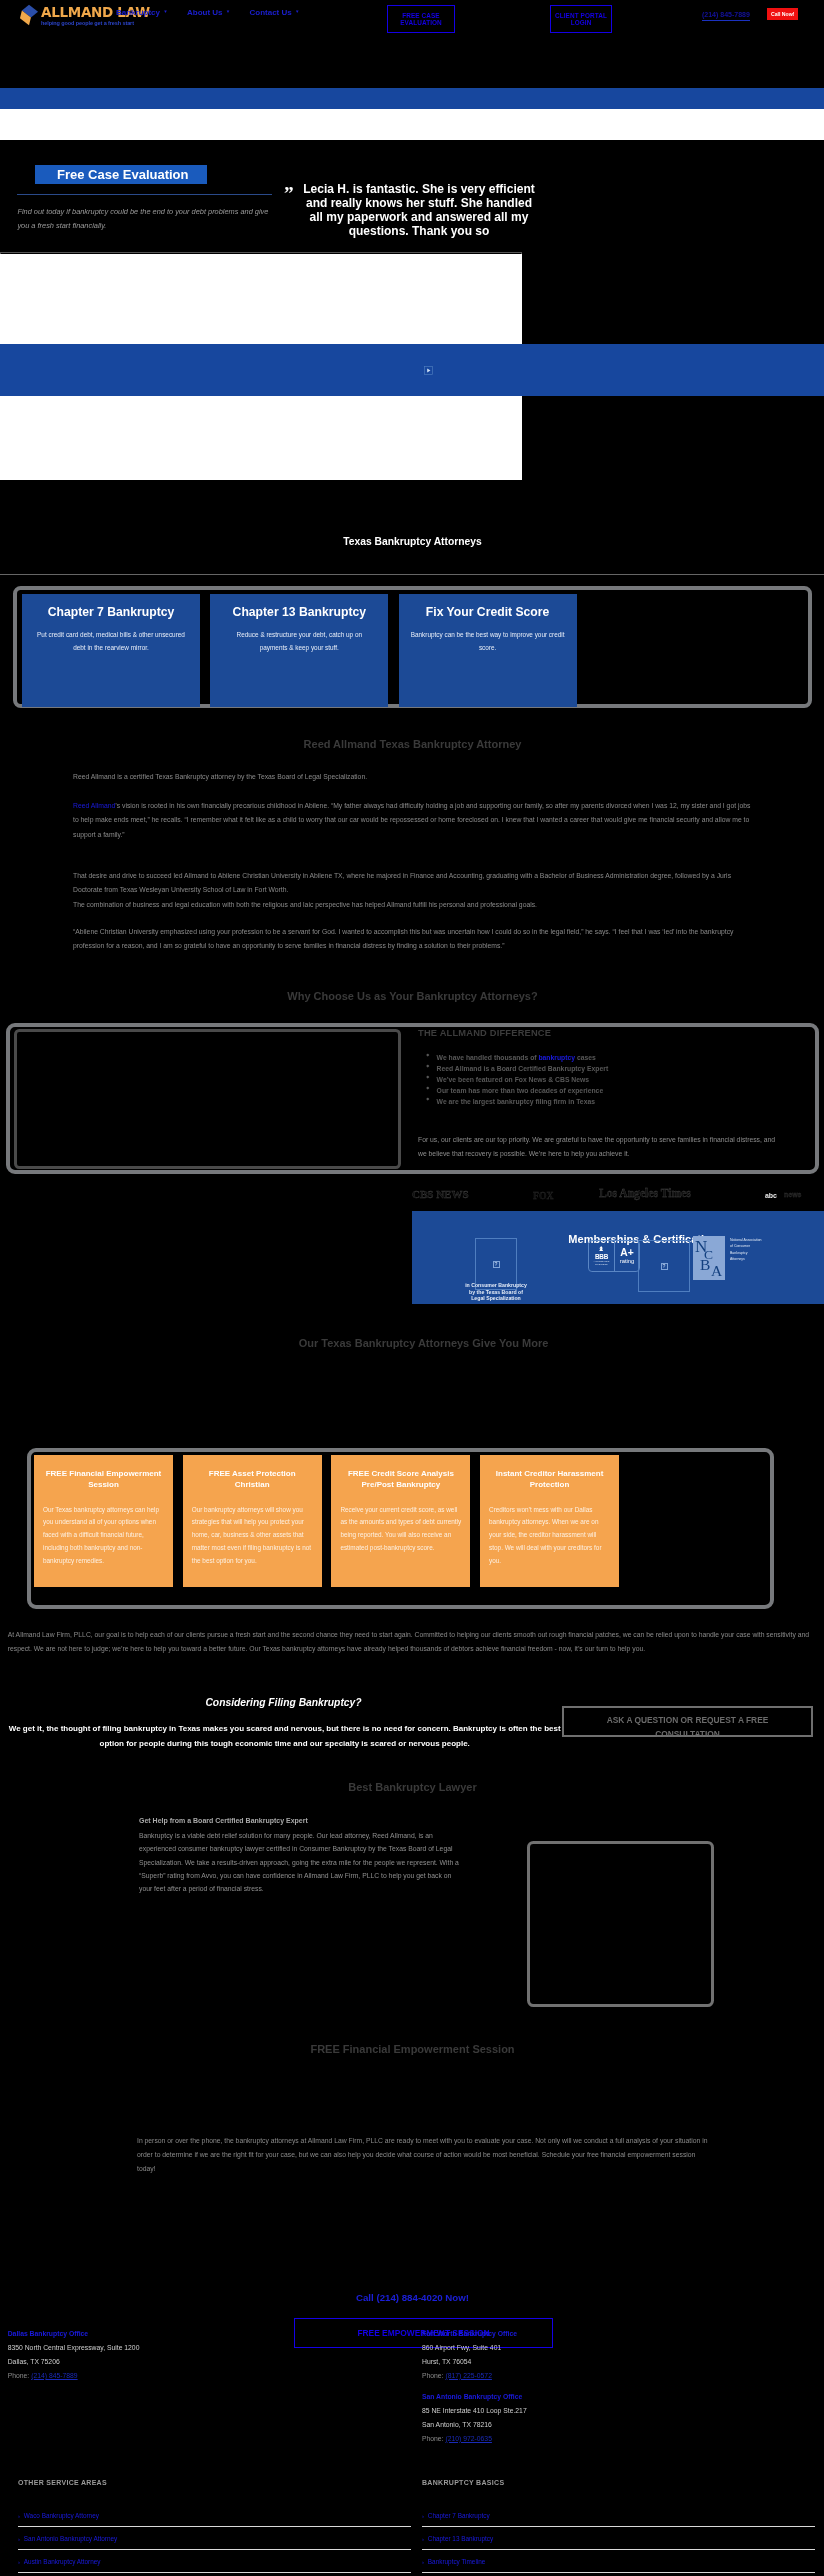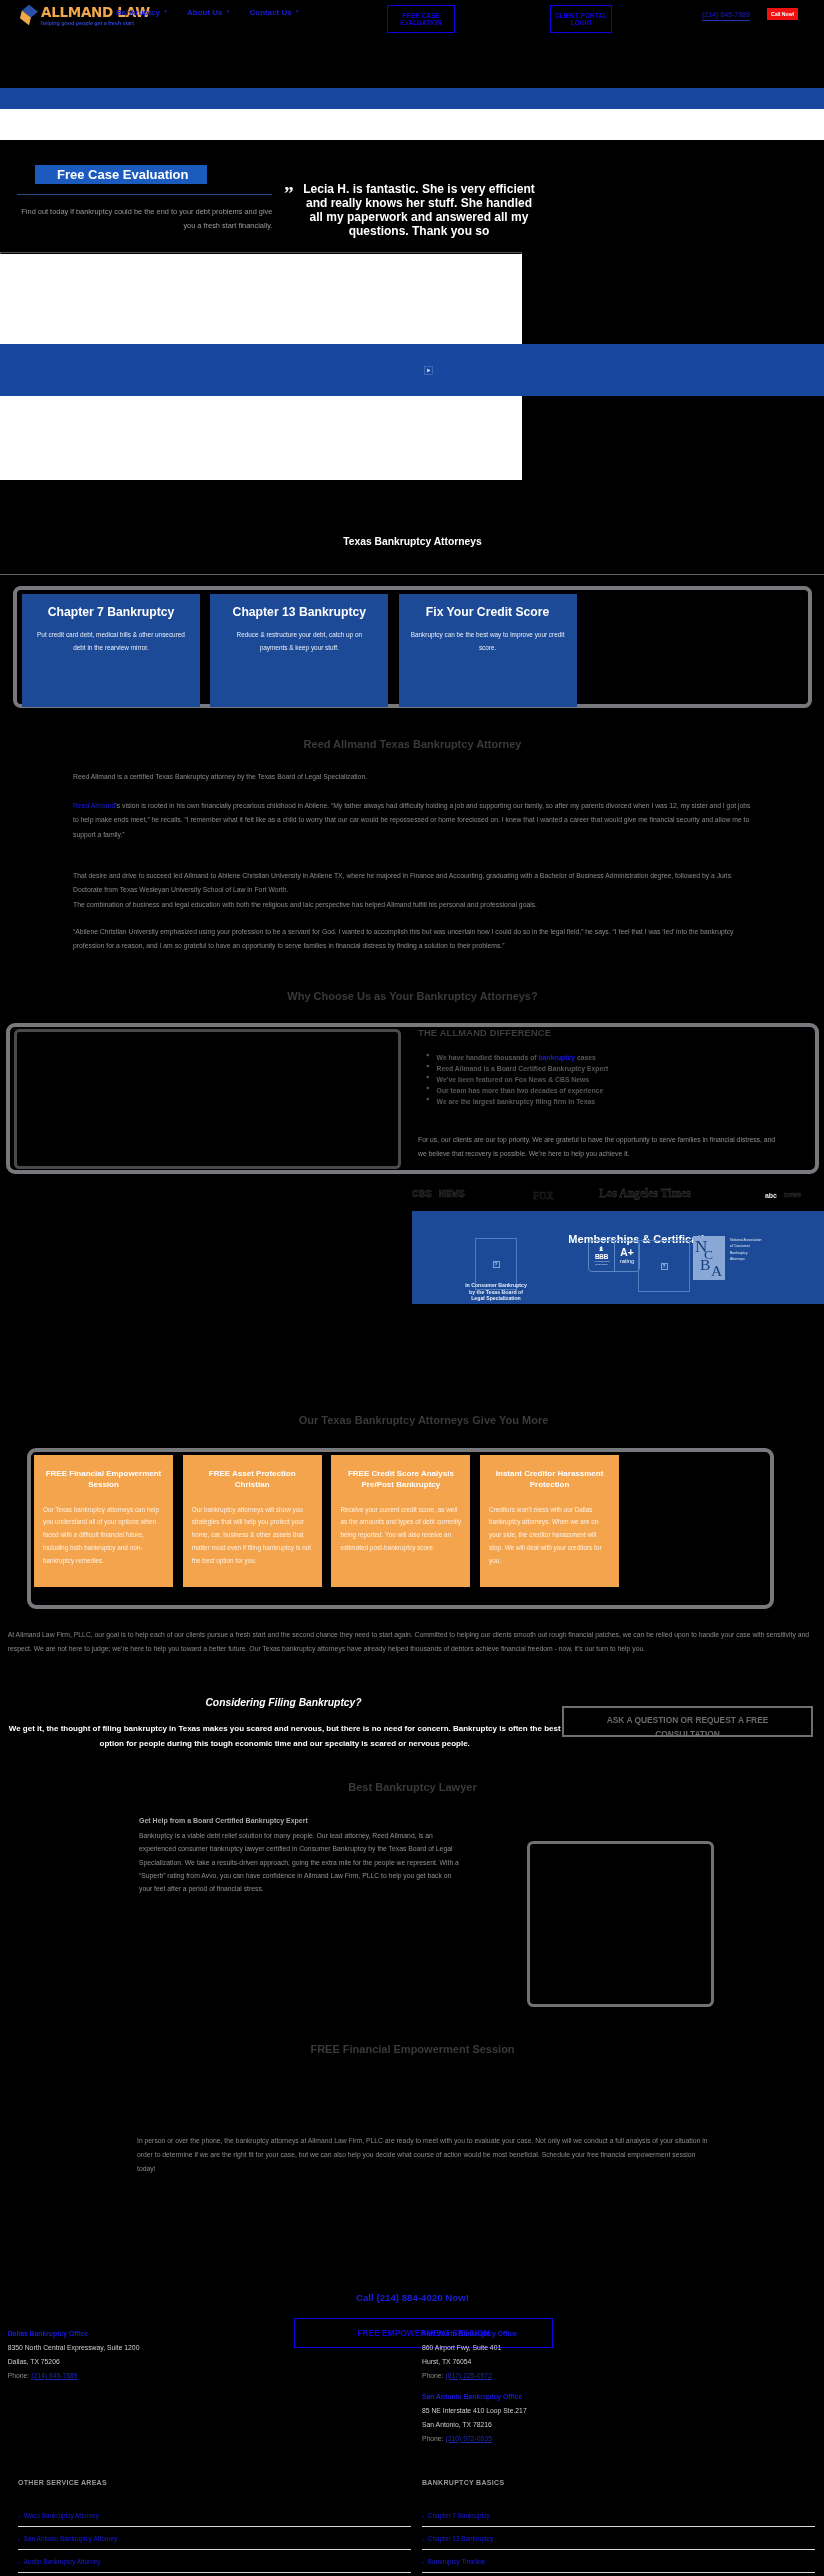--- a/index.html
+++ b/index.html
@@ -36,22 +36,22 @@
               font-size: 5.2px; font-weight: bold; padding: 2.6px 3.9px; }
 
   
   .hero { position: relative; height: 496px; background: #000; }
   .hero-blue-bar { position: absolute; left: 0; top: 49px; width: 825px; height: 20.6px; background: #17479e; }
   .hero-white-1 { position: absolute; left: 0; top: 70px; width: 825px; height: 31px; background: #fff; }
 
   .fce-title { position: absolute; left: 35px; top: 126px; background: #1a5bbd; color: #fff;
                font-size: 13px; font-weight: bold; padding: 1.9px 18px 1.9px 22px; }
   .fce-rule { position: absolute; left: 17.4px; top: 155px; width: 255px; height: 0.6px; background: #2a4a8a; }
-  .fce-sub { position: absolute; left: 17.4px; top: 166px; width: 255px; text-align: right;
-             font-size: 7.4px; color: #9b9b9b; line-height: 1.9; }
+  .fce-sub { position: absolute; left: 17.4px; top: 166px; width: 255px; text-align: left;
+             font-size: 7.4px; color: #9b9b9b; line-height: 1.9; font-style: italic; }
   .get-started { position: absolute; left: 72px; top: 224px; width: 147px; height: 31px;
                  border: 1.9px solid #1400e6; color: #1400e6; font-size: 9.7px; font-weight: bold;
                  display: flex; align-items: center; justify-content: center; cursor: pointer; }
 
   .quote-mark { position: absolute; left: 284px; top: 144px; color: #fff; font-size: 19.3px;
                 font-weight: bold; font-family: "Liberation Serif", serif; letter-spacing: -1.3px; }
   .quote-text { position: absolute; left: 303px; top: 143px; width: 232px; text-align: center;
                 font-size: 12px; font-weight: bold; color: #fff; line-height: 1.18; }
   .hero-box-white { position: absolute; left: 0; top: 215px; width: 522px; height: 90px; background: #fff; }
   .hero-blue-band-inner { position: absolute; left: 0; top: 305px; width: 825px; height: 52px;
@@ -102,21 +102,21 @@
   .ad-list li { font-size: 6.8px; font-weight: bold; color: #585858; line-height: 1.62;
                 position: relative; padding-left: 11.6px; }
   .ad-list li::before { content: "\25C6"; position: absolute; left: 1.3px; top: 0; font-size: 3.9px;
                         color: #585858; }
   .ad-para { position: absolute; left: 418px; top: 1133px; width: 361px; font-size: 6.8px;
              color: #8d8d8d; line-height: 2.0; }
 
   
   .press { position: absolute; left: 412px; top: 1186px; width: 412px; height: 22px; }
   .press span { position: absolute; color: #111; font-weight: bold; white-space: nowrap; }
-  .press .l1 { left: 0px; top: 1.9px; font-size: 11px; font-family: Liberation Mono, monospace;
+  .press .l1 { left: 0px; top: 1.9px; font-size: 11px; font-family: Liberation Serif, serif;
                -webkit-text-stroke: 0.4px #3a3a3a; }
   .press .l2 { left: 121px; top: 3.9px; font-size: 9.7px; font-family: "Liberation Serif", serif;
                -webkit-text-stroke: 0.3px #2c2c2c; }
   .press .l3 { left: 187px; top: 1.3px; font-size: 11.6px; font-family: "Liberation Serif", serif;
                -webkit-text-stroke: 0.3px #4a4a4a; }
   .press .l4 { left: 351px; top: 5.2px; font-size: 7px; color: #e9e9e9; background: #000;
                border-radius: 5.2px; padding: 0.6px 1.9px; }
   .press .l5 { left: 372px; top: 5.2px; font-size: 7px; -webkit-text-stroke: 0.3px #3a3a3a; }
 
   
@@ -150,21 +150,21 @@
              font-family: "Liberation Serif", serif; color: #13407f; }
   .nacba-a { position: absolute; left: 711px; top: 1262px; font-size: 15.5px;
              font-family: "Liberation Serif", serif; color: #13407f; }
   .nacba-txt { position: absolute; left: 730px; top: 1237px; width: 32px; font-size: 3.5px;
                color: #dfe8f5; line-height: 1.85; }
   .broken-img { display: flex; align-items: center; justify-content: center; }
   .bi-glyph { width: 7px; height: 7px; border: 0.6px solid #7fa4d8; color: #cfe0f5;
               font-size: 5.2px; display: flex; align-items: center; justify-content: center; }
 
   
-  .more-title { top: 1414px; padding-left: 22px; }
+  .more-title { top: 1337px; padding-left: 22px; }
   .cards5-shell { position: absolute; left: 27px; top: 1448px; width: 747px; height: 161px;
                   border: 4.5px solid #77797c; border-radius: 9px; }
   .cards5 { position: absolute; left: 34px; top: 1455px; width: 735px; display: flex; gap: 9.7px; }
   .card5 { width: 139px; background: #f5a44e; padding: 14px 9px 19.3px; }
   .card5 h3 { font-size: 8px; font-weight: bold; color: #fff; text-align: center;
               line-height: 1.35; margin-bottom: 13px; }
   .card5 p { font-size: 6.4px; color: #fdf1e3; line-height: 2.0; }
 
   .goal-para { position: absolute; left: 7.7px; top: 1628px; width: 809px; font-size: 6.8px;
                color: #8a8a8a; line-height: 2.0; }

